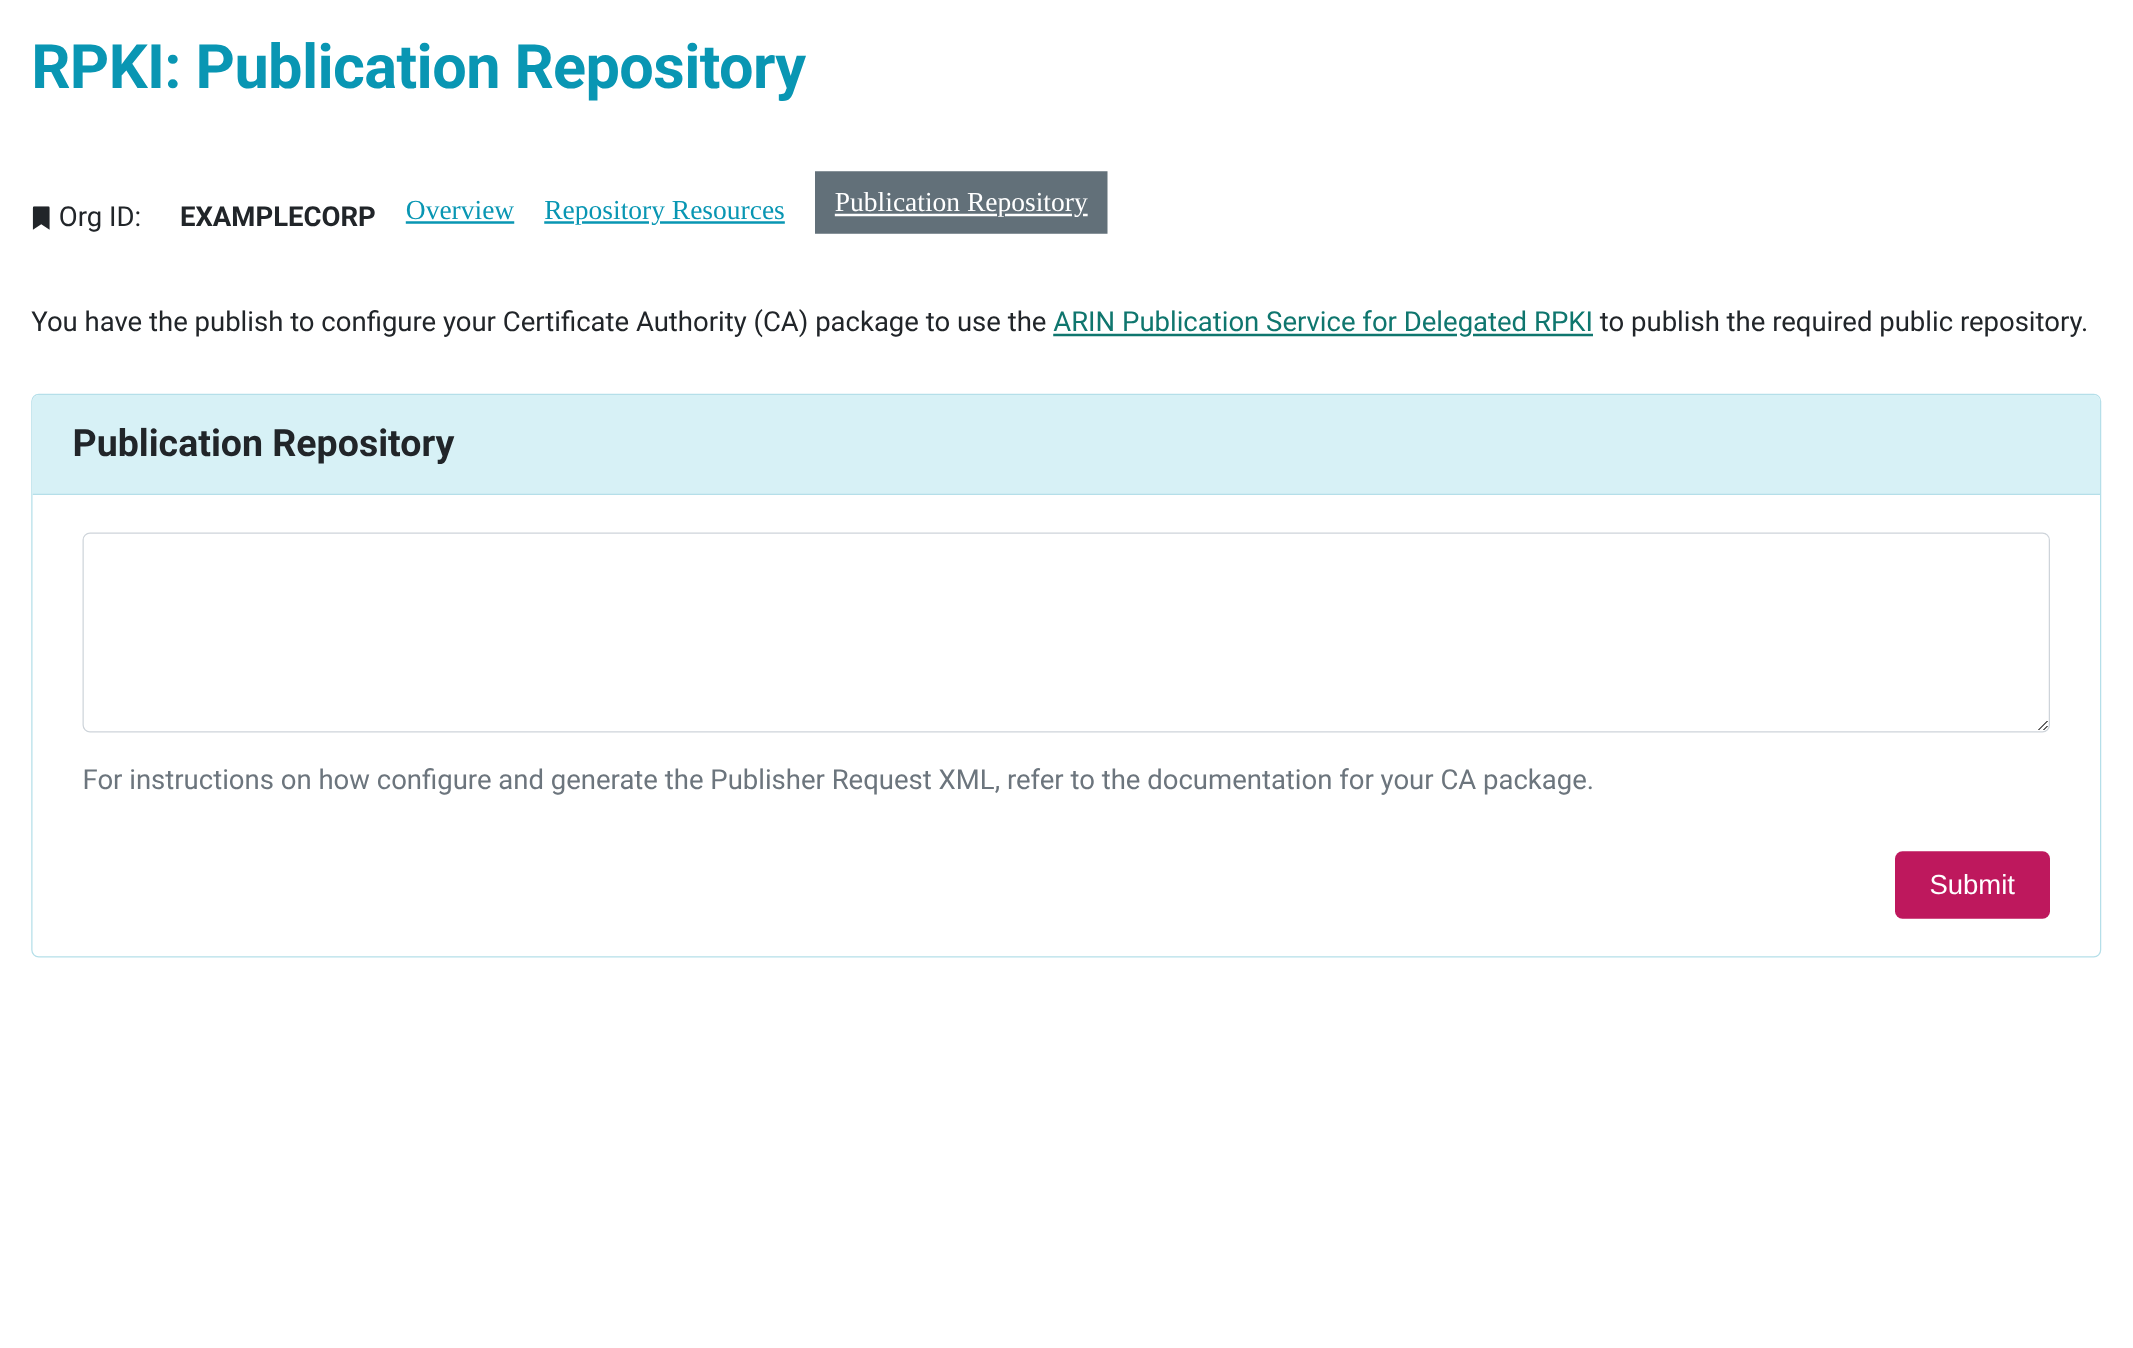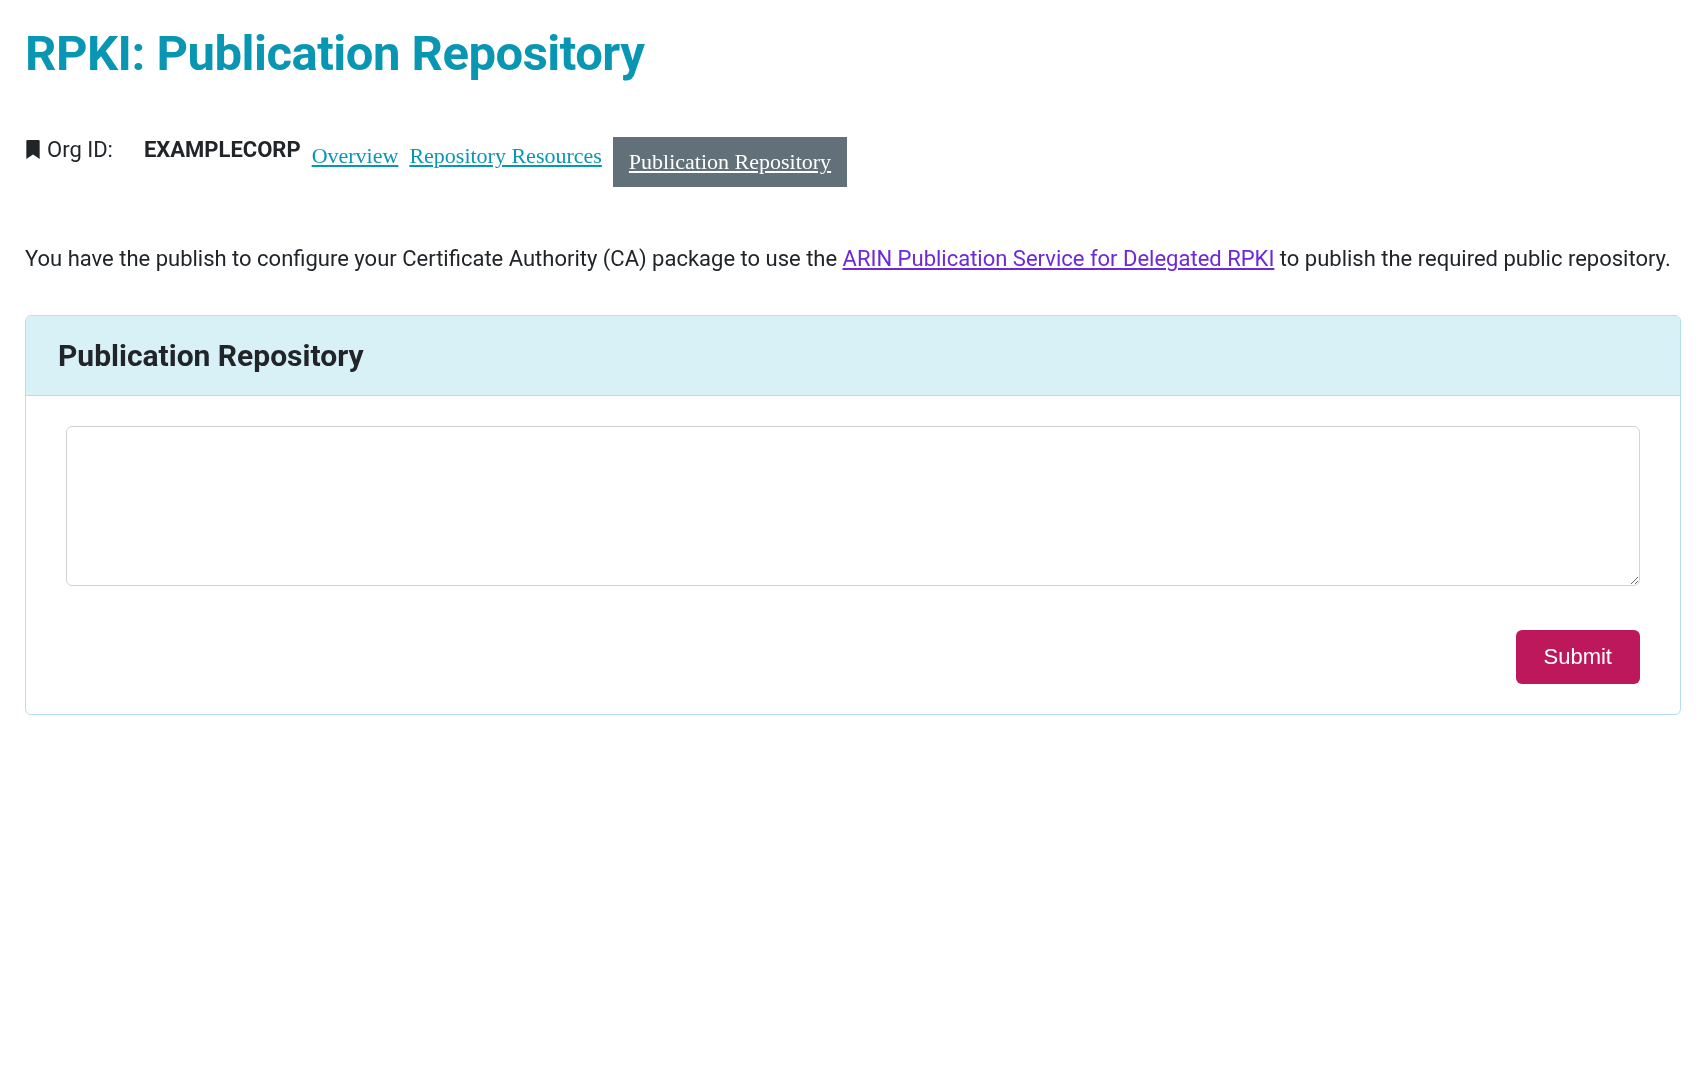--- a/index.html
+++ b/index.html
@@ -15,22 +15,22 @@
     }
     h1.page-title {
       font-size: 49px;
       font-weight: 700;
       color: #0996b3;
       letter-spacing: -0.5px;
       margin-bottom: 55px;
     }
     .nav-row {
       display: flex;
-      align-items: flex-start;
-      gap: 11px;
+      align-items: flex-end;
+      gap: 24px;
       margin-bottom: 55px;
       font-size: 22px;
     }
     .org-id-wrap {
       display: inline-flex;
       align-items: center;
       gap: 6px;
       color: #212529;
       font-weight: 400;
     }
@@ -66,21 +66,21 @@
       padding: 12px 16px;
       text-decoration: underline;
     }
     .intro-text {
       font-size: 22px;
       line-height: 1.5;
       color: #212529;
       margin-bottom: 40px;
     }
     .intro-text a {
-      color: #6d28d9;
+      color: #0f766e;
       text-decoration: underline;
     }
     .card {
       border: 1px solid #b5dfe9;
       border-radius: 6px;
       overflow: hidden;
     }
     .card-header {
       background: #d7f1f6;
       padding: 22px 32px;
@@ -164,19 +164,20 @@
 <p class="intro-text">
   <span>You have the publish to configure your Certificate Authority (CA) package to use the </span><a href="#">ARIN Publication Service for Delegated RPKI</a><span> to publish the required public repository.</span>
 </p>
 
 <div class="card">
   <div class="card-header">Publication Repository</div>
   <div class="card-body">
     <div class="form-row">
       <div class="form-input-col">
         <textarea class="xml-input" style=""></textarea>
+        <div class="help-text">For instructions on how configure and generate the Publisher Request XML, refer to the documentation for your CA package.</div>
       </div>
     </div>
     <div class="button-row">
       <button class="submit-btn">Submit</button>
     </div>
   </div>
 </div>
 
 </body></html>

